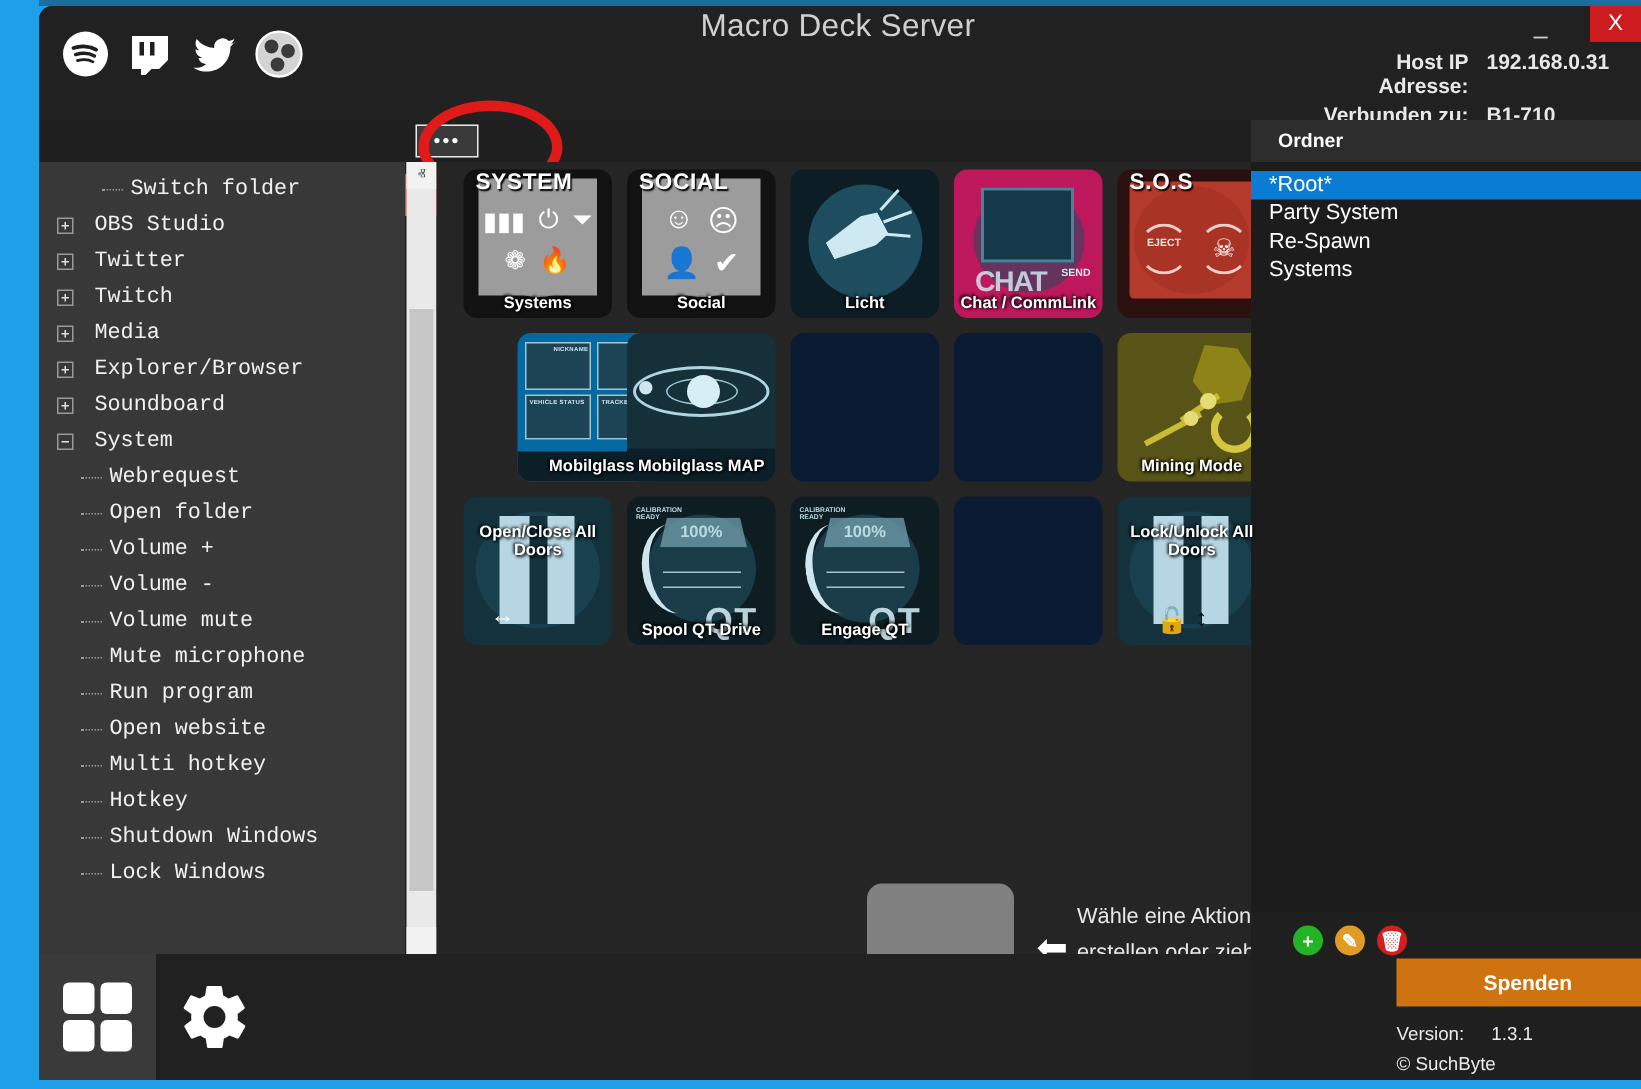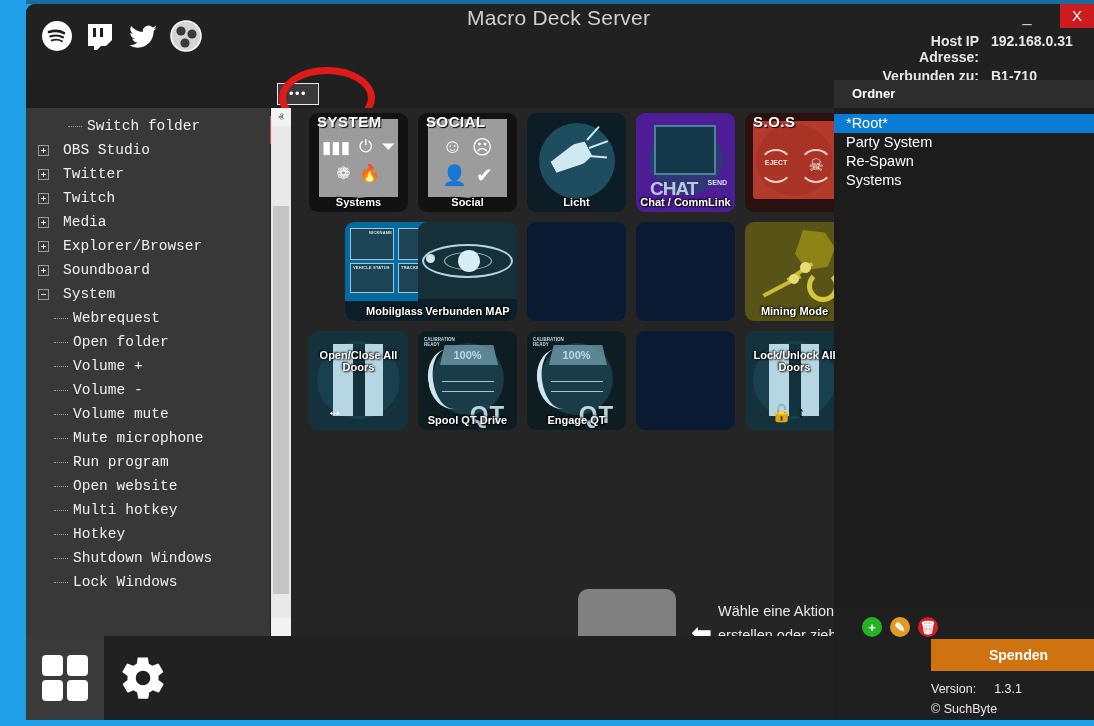--- a/index.html
+++ b/index.html
@@ -154,21 +154,21 @@
     text-align:center; color:#fff; font-size:11px; font-weight:bold;
     text-shadow:1px 1px 2px #000, -1px -1px 2px #000;
     line-height:12px; z-index:5; padding:0 2px;
   }
   .deck-label.mid { bottom:auto; top:18px;text-align:center; }
 
   
   .tile-systems { background:#121212; }
   .tile-social  { background:#121212;padding-left:11px; }
   .tile-licht   { background:#0d1d26; }
-  .tile-chat    { background:#4c1d95; }
+  .tile-chat    { background:#be185d; }
   .tile-sos     { background:#2a1110; }
   .tile-mobil   { background:#0369a1;margin-left:36px; }
   .tile-map     { background:#16303a; }
   .tile-mining  { background:#585316; }
   .tile-doors   { background:#13323c; }
   .tile-qt      { background:#0d1d21; }
 
   .grayplate {
     position:absolute; left:10px; top:6px; width:79px; height:78px;
     background:#9c9c9c;
@@ -467,21 +467,21 @@
             <div class="mg-txt" style="left:56px;top:43px;">TRACKED MISSION</div>
             <div style="position:absolute;left:0;bottom:0;width:100%;height:20px;background:#0c1f28;"></div>
             <div class="deck-label">Mobilglass</div>
           </div>
           <div class="deck-btn tile-map">
             <div style="position:absolute;left:4px;top:22px;width:91px;height:34px;border:2px solid #b0d4e2;border-radius:50%;"></div>
             <div style="position:absolute;left:26px;top:30px;width:48px;height:18px;border:1px solid #9ec6d6;border-radius:50%;"></div>
             <div style="position:absolute;left:40px;top:28px;width:22px;height:22px;border-radius:50%;background:#d8eef6;"></div>
             <div style="position:absolute;left:8px;top:32px;width:9px;height:9px;border-radius:50%;background:#cfe6ef;"></div>
             <div style="position:absolute;left:0;bottom:0;width:100%;height:22px;background:#0c1f28;"></div>
-            <div class="deck-label">Verbunden MAP</div>
+            <div class="deck-label">Mobilglass MAP</div>
           </div>
           <div class="deck-btn tile-empty empty"></div>
           <div class="deck-btn tile-empty empty"></div>
           <div class="deck-btn tile-mining">
             <div class="mine-rock"></div>
             <div class="mine-arm" style="left:16px;top:62px;width:42px;height:4px;transform:rotate(-28deg);"></div>
             <div class="mine-arm" style="left:40px;top:48px;width:30px;height:4px;transform:rotate(-34deg);"></div>
             <div class="mine-node" style="left:55px;top:40px;width:11px;height:11px;"></div>
             <div class="mine-node" style="left:44px;top:52px;width:10px;height:10px;"></div>
             <div class="mine-ring"></div>

